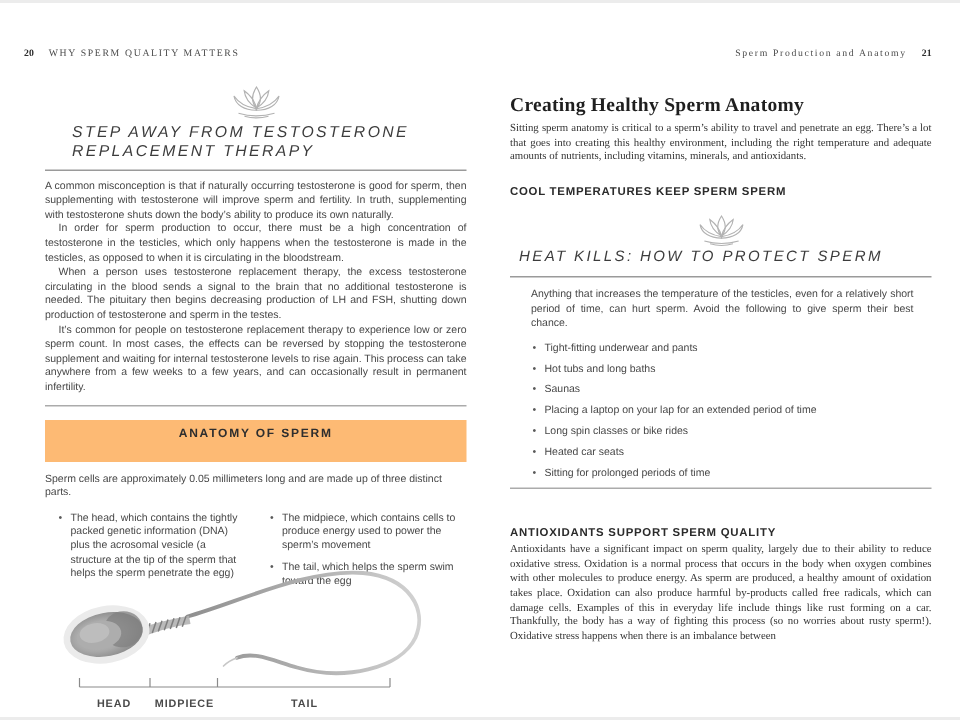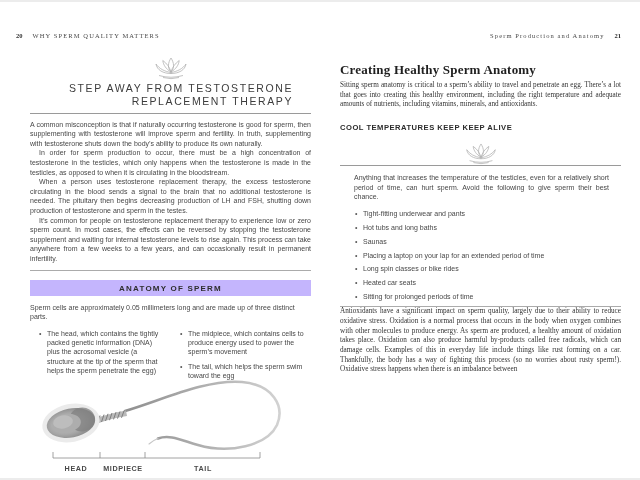--- a/index.html
+++ b/index.html
@@ -27,37 +27,37 @@
   .rh-right{right:0;text-align:right;}
   .rh-left .pgnum{margin-right:10px;}
   .rh-right .pgnum{margin-left:10px;}
   .smallcaps{text-transform:uppercase;}
 
   
   .lotus{display:block;margin:0 auto;}
 
   
   .callout-title{
-    text-align:right;font-size:10.5px;letter-spacing:1.6px;color:#3c3c3c;
-    line-height:12.8px;margin:2px 18px 5px;
+    text-align:left;font-size:10.5px;letter-spacing:1.6px;color:#3c3c3c;
+    line-height:12.8px;margin:2px 18px 5px;font-style:italic;
   }
   .rule{border:0;border-top:1px solid #9a9a9a;margin:0;}
   .rule-light{border-top:1px solid #ababab;}
 
   .body-sans{font-size:7px;line-height:9.6px;color:#474747;text-align:justify;}
   .body-sans p{margin:0;}
   .body-sans p.indent{text-indent:9px;}
 
   
   #trt-body{margin-top:6px;}
   #trt-rule-bottom{margin-top:6px;}
 
   .banner{
-    background:#c4b5fd;text-align:center;font-weight:bold;font-size:8px;
-    letter-spacing:1.2px;color:#2e2e2e;padding:4px 0 3px;margin-top:9px;
+    background:#fdba74;text-align:center;font-weight:bold;font-size:8px;
+    letter-spacing:1.2px;color:#2e2e2e;padding:4px 0 15px;margin-top:9px;
   }
   .anatomy-intro{margin-top:7px;font-size:7px;line-height:9.6px;color:#474747;}
 
   .bullets-two-col{display:flex;gap:13px;margin-top:7px;padding:0 4px 0 8px;}
   .bullets-two-col ul{flex:1;}
   ul.blist{list-style:none;margin:0;padding:0;}
   ul.blist li{
     position:relative;padding-left:9px;margin-bottom:5px;
     font-size:7px;line-height:9.3px;color:#474747;text-align:left;
   }
@@ -196,47 +196,49 @@
   <div class="running-head rh-right">
     <span>Sperm Production and Anatomy</span><span class="pgnum">21</span>
   </div>
 
   <div class="chapter-heading">Creating Healthy Sperm Anatomy</div>
 
   <div class="body-serif">
     <p>Sitting sperm anatomy is critical to a sperm’s ability to travel and penetrate an egg. There’s a lot that goes into creating this healthy environment, including the right temperature and adequate amounts of nutrients, including vitamins, minerals, and antioxidants.</p>
   </div>
 
-  <div class="sub-heading">COOL TEMPERATURES KEEP KEEP ALIVE</div>
+  <div class="sub-heading">COOL TEMPERATURES KEEP SPERM SPERM</div>
 
   <div id="heat-callout">
     <svg class="lotus" width="40" height="23" viewBox="0 0 42 24" fill="none" stroke="#b2b2b2" stroke-width="0.8">
       <path d="M21 2 C17.8 7 17.4 12 21 16 C24.6 12 24.2 7 21 2 Z"></path>
       <path d="M21 16 C16 13 13.3 9 12.8 4.5 C17 7.5 19.8 11.5 21 16 Z"></path>
       <path d="M21 16 C26 13 28.7 9 29.2 4.5 C25 7.5 22.2 11.5 21 16 Z"></path>
       <path d="M21 16.5 C14.5 15.5 9 12.5 6 8 C7 14 13 17.5 21 17.5 Z"></path>
       <path d="M21 16.5 C27.5 15.5 33 12.5 36 8 C35 14 29 17.5 21 17.5 Z"></path>
       <path d="M9 19.5 Q21 23 33 19.5"></path>
       <path d="M13 21.5 Q21 23.8 29 21.5"></path>
     </svg>
+    <div class="callout-title">HEAT KILLS: HOW TO PROTECT SPERM</div>
     <hr class="rule">
     <div class="callout-inner">
       <div class="body-sans">
         <p>Anything that increases the temperature of the testicles, even for a relatively short period of time, can hurt sperm. Avoid the following to give sperm their best chance.</p>
       </div>
       <ul class="blist">
         <li>Tight-fitting underwear and pants</li>
         <li>Hot tubs and long baths</li>
         <li>Saunas</li>
         <li>Placing a laptop on your lap for an extended period of time</li>
         <li>Long spin classes or bike rides</li>
         <li>Heated car seats</li>
         <li>Sitting for prolonged periods of time</li>
       </ul>
     </div>
     <hr class="rule rule-light" id="heat-rule-bottom">
   </div>
 
+  <div class="sub-heading" id="antiox-heading">ANTIOXIDANTS SUPPORT SPERM QUALITY</div>
   <div class="body-serif">
     <p>Antioxidants have a significant impact on sperm quality, largely due to their ability to reduce oxidative stress. Oxidation is a normal process that occurs in the body when oxygen combines with other molecules to produce energy. As sperm are produced, a healthy amount of oxidation takes place. Oxidation can also produce harmful by-products called free radicals, which can damage cells. Examples of this in everyday life include things like rust forming on a car. Thankfully, the body has a way of fighting this process (so no worries about rusty sperm!). Oxidative stress happens when there is an imbalance between</p>
   </div>
 
 </div>
 
 </body></html>

